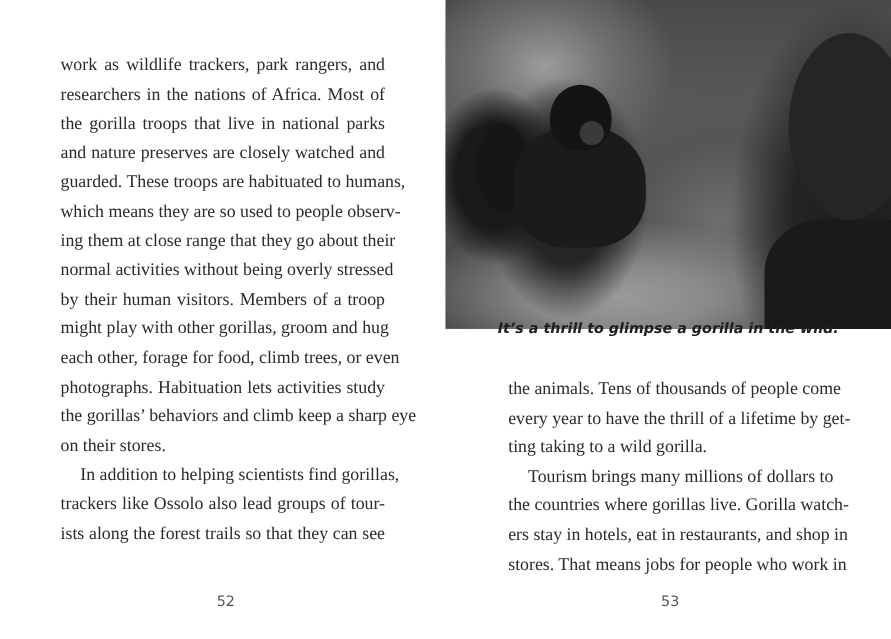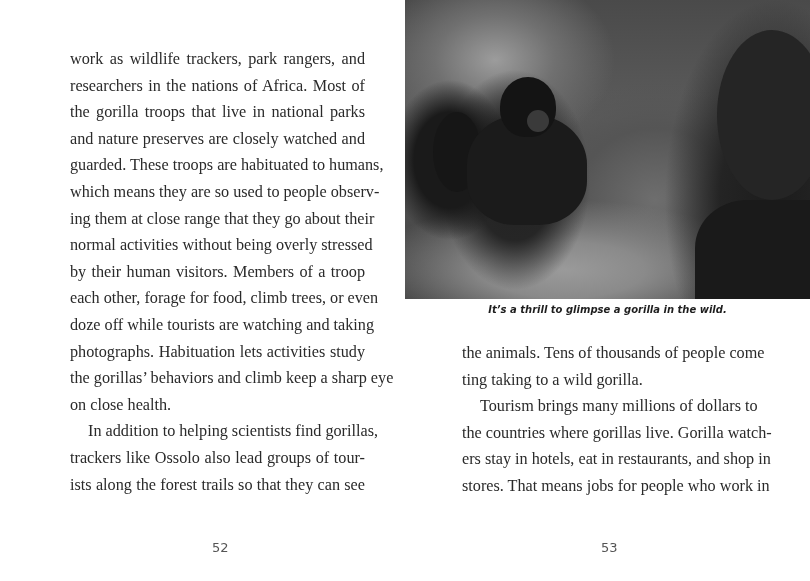--- a/index.html
+++ b/index.html
@@ -1,21 +1,21 @@
 <!DOCTYPE html>
 <html><head>
   <meta charset="utf-8">
   <style>
     html, body { margin: 0; padding: 0; }
     body {
       width: 810px; height: 581px; background: #ffffff; position: relative; overflow: hidden;
       font-family: "Liberation Serif", "DejaVu Serif", serif; color: #2a2a2a;
     }
     .page { position: absolute; top: 0; height: 581px; }
-    .page-left { left: 15px; width: 405px; }
+    .page-left { left: 0; width: 405px; }
     .page-right { left: 405px; width: 405px; }
     .text-block { position: absolute; font-size: 16.2px; line-height: 26.6px; }
     .left-text { left: 55px; top: 46px; width: 295px; }
     .right-text { left: 57px; top: 340px; width: 295px; }
     .line { display: block; white-space: nowrap; text-align: justify; text-align-last: justify; height: 26.6px; }
     .line.last { text-align-last: left; }
     .line.indent { padding-left: 18px; }
     .folio { position: absolute; top: 540px; font-family: "DejaVu Sans", sans-serif; font-size: 13px; color: #555; }
     .folio-left { left: 197px; }
     .folio-right { left: 196px; }
@@ -30,62 +30,63 @@
         radial-gradient(ellipse 130px 120px at 250px 200px, #6e6e6e 0%, #555 60%, transparent 100%),
         linear-gradient(180deg, #4a4a4a 0%, #5c5c5c 40%, #3e3e3e 100%);
     }
     .gorilla-head { position: absolute; left: 95px; top: 77px; width: 56px; height: 60px; border-radius: 50% 50% 45% 45%; background: #141414; }
     .gorilla-body { position: absolute; left: 62px; top: 115px; width: 120px; height: 110px; border-radius: 45% 45% 40% 40%; background: #1b1b1b; }
     .gorilla-face { position: absolute; left: 122px; top: 110px; width: 22px; height: 22px; border-radius: 50%; background: #3a3a3a; }
     .young-gorilla { position: absolute; left: 28px; top: 112px; width: 48px; height: 80px; border-radius: 50%; background: #161616; }
     .person-head { position: absolute; left: 312px; top: 30px; width: 110px; height: 170px; border-radius: 50%; background: #252525; }
     .person-shoulder { position: absolute; left: 290px; top: 200px; width: 130px; height: 120px; border-radius: 40% 0 0 0; background: #1a1a1a; }
     .caption {
-      position: absolute; left: 0; top: 304px; width: 405px; text-align: center;
-      font-family: "DejaVu Sans", sans-serif; font-size: 10px; font-style: italic; font-weight: bold; color: #1e1e1e;
+      position: absolute; left: 0; top: 292px; width: 405px; text-align: center;
+      font-family: "DejaVu Sans", sans-serif; font-size: 13px; font-style: italic; font-weight: bold; color: #1e1e1e;
     }
   </style>
 </head>
 <body>
 
 <div class="page page-left">
   <div class="text-block left-text">
     <span class="line">work as wildlife trackers, park rangers, and</span>
     <span class="line">researchers in the nations of Africa. Most of</span>
     <span class="line">the gorilla troops that live in national parks</span>
     <span class="line">and nature preserves are closely watched and</span>
     <span class="line">guarded. These troops are habituated to humans,</span>
     <span class="line">which means they are so used to people observ-</span>
     <span class="line">ing them at close range that they go about their</span>
     <span class="line">normal activities without being overly stressed</span>
     <span class="line">by their human visitors. Members of a troop</span>
+    <span class="line">might play with other gorillas, groom and hug</span>
     <span class="line">each other, forage for food, climb trees, or even</span>
-    <span class="line">doze off while tourists are watching and taking</span>
     <span class="line">photographs. Habituation lets activities study</span>
     <span class="line">the gorillas’ behaviors and climb keep a sharp eye</span>
-    <span class="line last">on close health.</span>
+    <span class="line last">on their stores.</span>
     <span class="line indent">In addition to helping scientists find gorillas,</span>
     <span class="line">trackers like Ossolo also lead groups of tour-</span>
     <span class="line">ists along the forest trails so that they can see</span>
   </div>
   <div class="folio folio-left">52</div>
 </div>
 
 <div class="page page-right">
   <div class="photo" aria-label="Black-and-white photo of a silverback gorilla sitting in dense forest with a young gorilla behind it, and a blurred human head in the foreground right">
     <div class="young-gorilla"></div>
     <div class="gorilla-body"></div>
     <div class="gorilla-head"></div>
     <div class="gorilla-face"></div>
     <div class="person-head"></div>
     <div class="person-shoulder"></div>
   </div>
   <div class="caption">It’s a thrill to glimpse a gorilla in the wild.</div>
   <div class="text-block right-text">
     <span class="line">the animals. Tens of thousands of people come</span>
+    <span class="line">every year to have the thrill of a lifetime by get-</span>
     <span class="line last">ting taking to a wild gorilla.</span>
     <span class="line indent">Tourism brings many millions of dollars to</span>
     <span class="line">the countries where gorillas live. Gorilla watch-</span>
     <span class="line">ers stay in hotels, eat in restaurants, and shop in</span>
     <span class="line">stores. That means jobs for people who work in</span>
   </div>
   <div class="folio folio-right">53</div>
 </div>
 
 </body></html>

